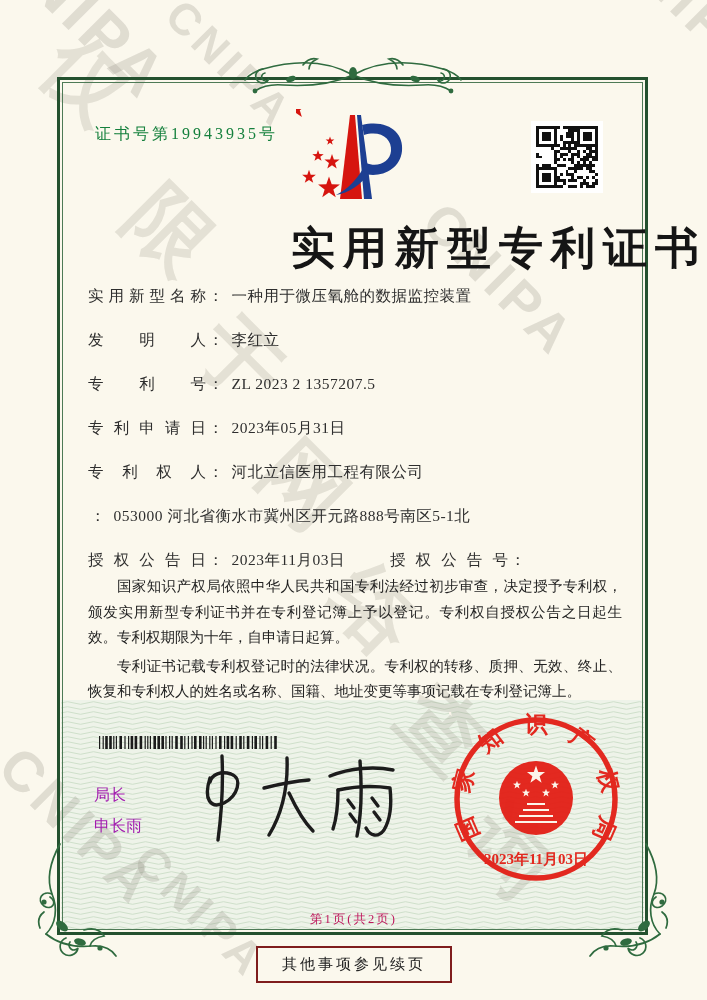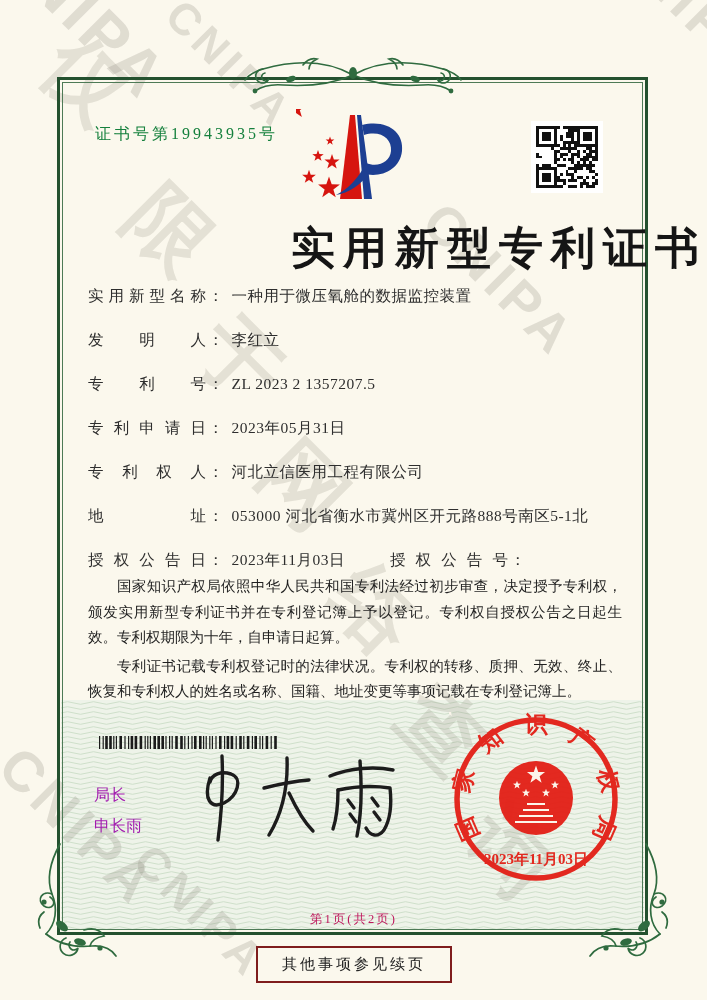--- a/index.html
+++ b/index.html
@@ -387,21 +387,20 @@
       <span class="flabel">专利申请日</span>
         <span class="fcolon">：</span>
         <span class="fvalue">2023年05月31日</span>
     </div>
     <div class="frow">
       <span class="flabel">专利权人</span>
         <span class="fcolon">：</span>
         <span class="fvalue">河北立信医用工程有限公司</span>
     </div>
     <div class="frow">
-      <span class="flabel">地址</span>
         <span class="fcolon">：</span>
         <span class="fvalue">053000 河北省衡水市冀州区开元路888号南区5-1北</span>
     </div>
     <div class="frow">
       <span class="flabel">授权公告日</span>
         <span class="fcolon">：</span>
         <span class="fvalue">2023年11月03日</span>
       <span class="flabel second-pair">授权公告号</span>
         <span class="fcolon">：</span>
     </div>

